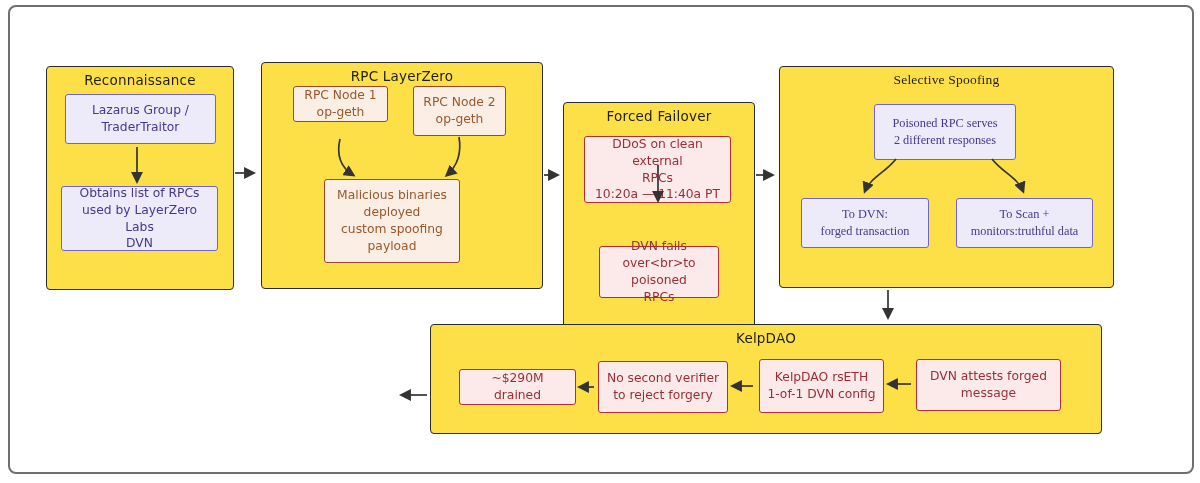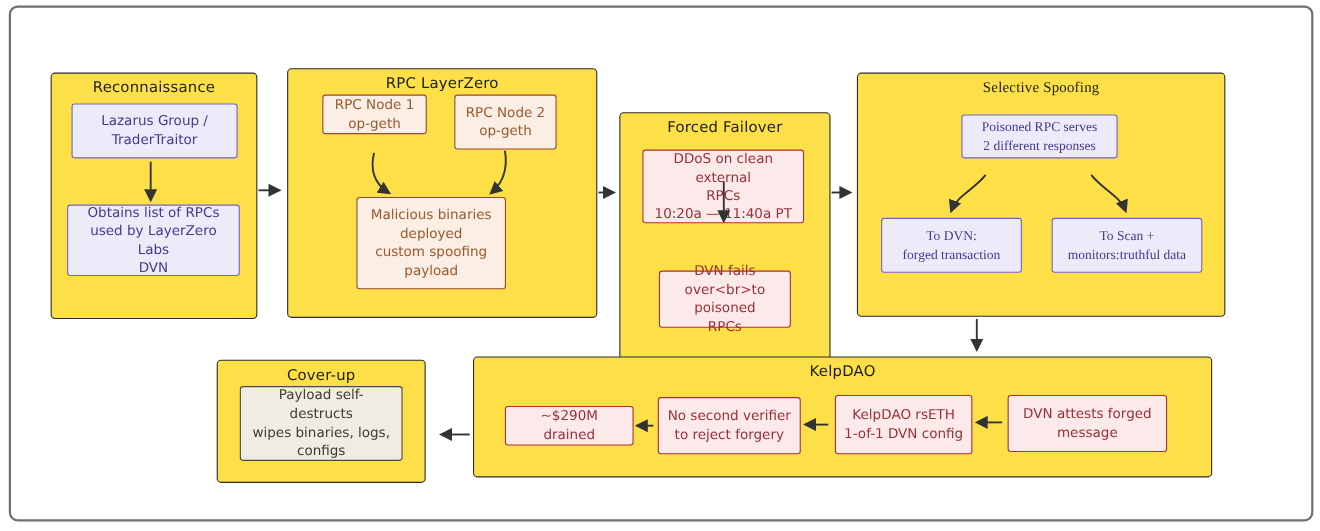--- a/index.html
+++ b/index.html
@@ -37,21 +37,21 @@
   #panel-coverup {left:197px;top:327px;width:188px;height:110px;}
 
   
   #node-lazarus {left:18px; top:27px; width:151px;height:50px;}
   #node-obtains {left:14px; top:119px;width:157px;height:65px;}
   #node-rpc1    {left:31px; top:23px; width:95px; height:36px;}
   #node-rpc2    {left:151px;top:23px; width:93px; height:50px;}
   #node-malicious{left:62px;top:116px;width:136px;height:84px;}
   #node-ddos    {left:20px; top:33px; width:147px;height:67px;}
   #node-dvnfails{left:35px; top:143px;width:120px;height:52px;}
-  #node-poisoned{left:94px; top:37px; width:142px;height:40px;}
+  #node-poisoned{left:94px; top:37px; width:142px;height:56px;}
   #node-todvn   {left:21px; top:131px;width:128px;height:50px;}
   #node-toscan  {left:176px;top:131px;width:137px;height:50px;}
   #node-drained {left:28px; top:44px; width:117px;height:36px;}
   #node-nosecond{left:167px;top:36px; width:130px;height:52px;}
   #node-kelpdao {left:328px;top:34px; width:125px;height:54px;}
   #node-attests {left:485px;top:34px; width:145px;height:52px;}
   #node-payload {left:20px; top:23px; width:148px;height:68px;}
 
   .arrow-layer{position:absolute;left:0;top:0;width:1200px;height:483px;pointer-events:none;}
 </style>
@@ -105,26 +105,20 @@
     <div class="panel-title">KelpDAO</div>
     <div class="node red" id="node-drained">~$290M drained</div>
     <div class="node red" id="node-nosecond">No second verifier
 to reject forgery</div>
     <div class="node red" id="node-kelpdao">KelpDAO rsETH
 1-of-1 DVN config</div>
     <div class="node red" id="node-attests">DVN attests forged
 message</div>
   </div>
 
-  <div class="panel" id="panel-coverup">
-    <div class="panel-title">Cover-up</div>
-    <div class="node grey" id="node-payload">Payload self-destructs
-wipes binaries, logs,
-configs</div>
-  </div>
 
   <svg class="arrow-layer" viewBox="0 0 1200 483" xmlns="http://www.w3.org/2000/svg">
     <defs>
       <marker id="ah" viewBox="0 0 10 10" refX="7.5" refY="5" markerWidth="7" markerHeight="7" orient="auto-start-reverse">
         <path d="M0,0 L10,5 L0,10 z" fill="#333"></path>
       </marker>
     </defs>
     <g stroke="#333" stroke-width="1.7" fill="none">
       <path d="M137,147 L137,181" marker-end="url(#ah)"></path>
       <path d="M340,139 C336,156 342,168 353,175" marker-end="url(#ah)"></path>

